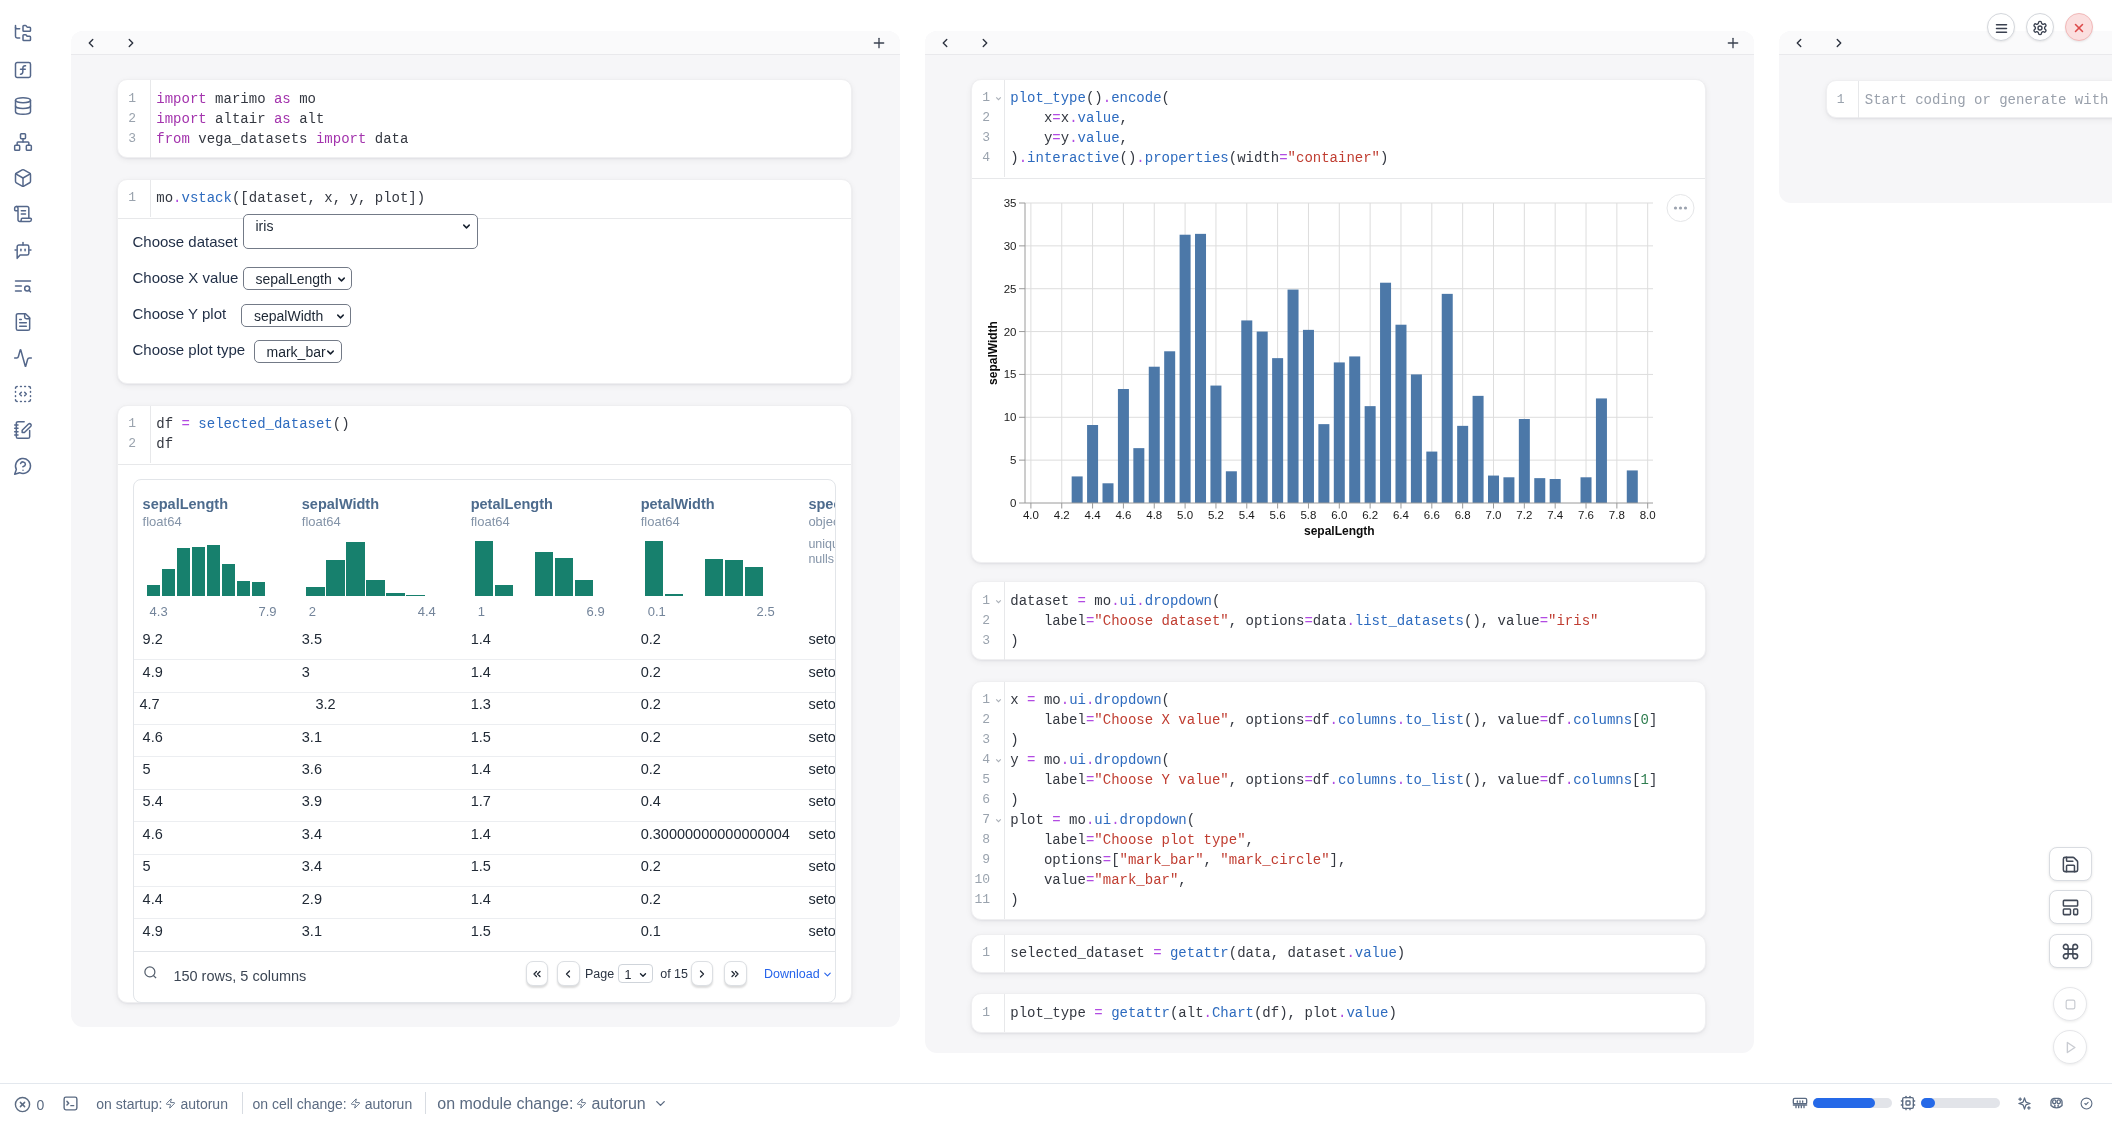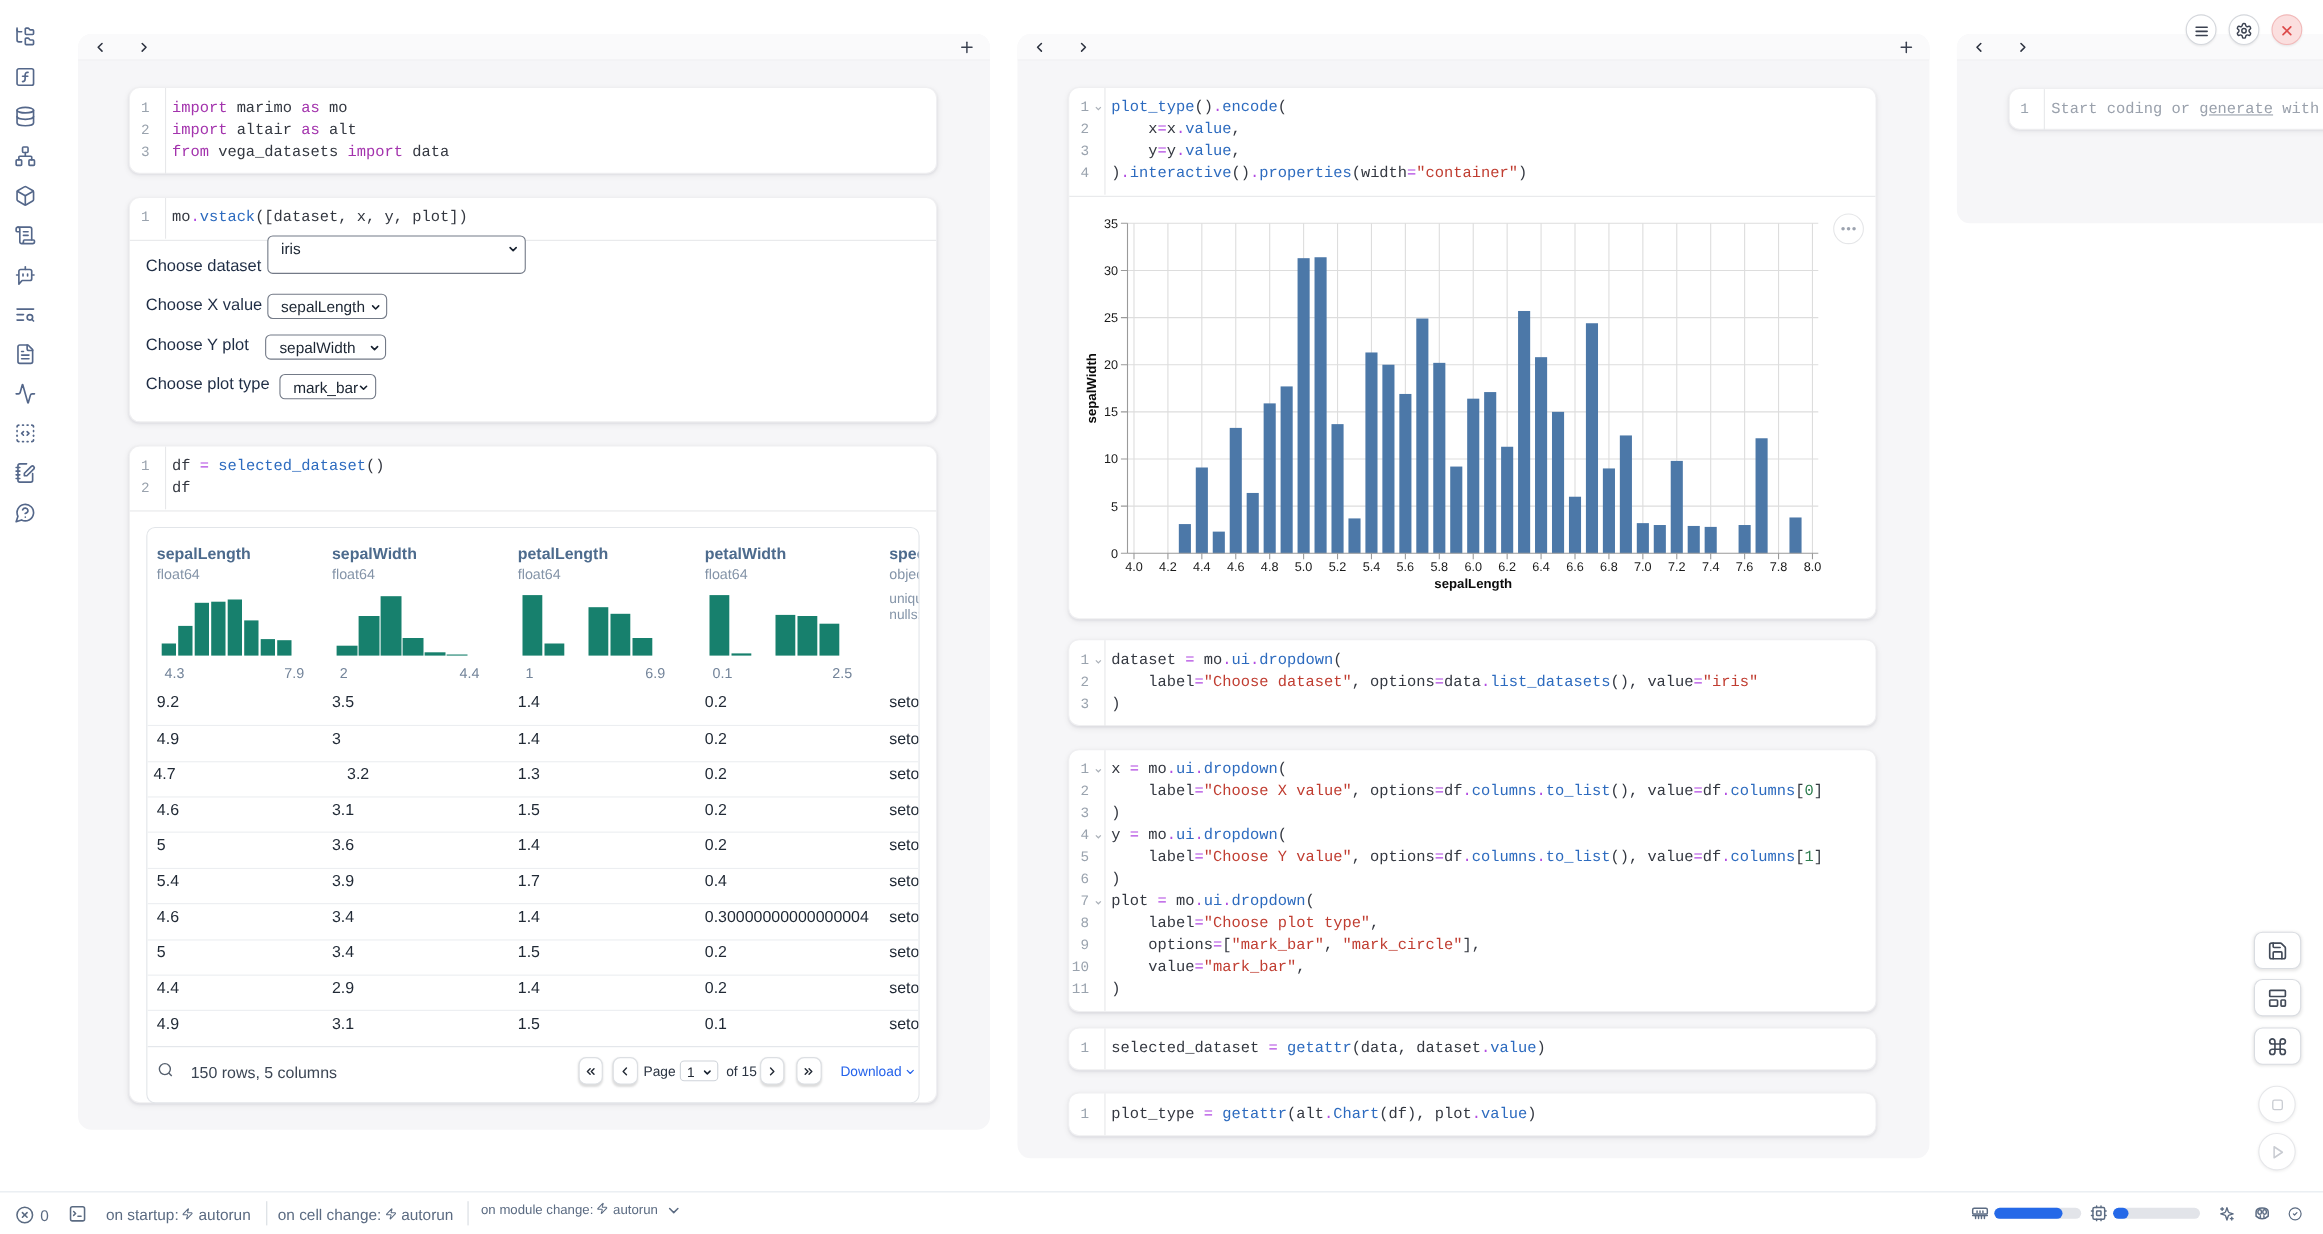--- a/index.html
+++ b/index.html
@@ -487,21 +487,21 @@
 <div class="lns" style="left:971.0px;top:943.2px;width:19px">1</div>
 <div class="gut" style="left:1003.5px;top:934.5px;height:37.5px"></div>
 <div class="code" style="left:1010.3px;top:943.2px">selected_dataset <span class="o">=</span> <span class="f">getattr</span>(data, dataset<span class="o">.</span><span class="f">value</span>)</div>
 <div class="cell" style="left:971.0px;top:993.3px;width:735.0px;height:39.5px"></div>
 <div class="lns" style="left:971.0px;top:1003.0px;width:19px">1</div>
 <div class="gut" style="left:1003.5px;top:994.3px;height:37.5px"></div>
 <div class="code" style="left:1010.3px;top:1003.0px">plot_type <span class="o">=</span> <span class="f">getattr</span>(alt<span class="o">.</span><span class="f">Chart</span>(df), plot<span class="o">.</span><span class="f">value</span>)</div>
 <div class="cell" style="left:1825.5px;top:79.9px;width:400.0px;height:38.0px"></div>
 <div class="lns" style="left:1825.5px;top:89.7px;width:19px">1</div>
 <div class="gut" style="left:1858.0px;top:80.9px;height:37.5px"></div>
-<div class="code" style="left:1864.8px;top:89.7px"><span style="color:#9aa1ac">Start coding or <span style="text-decoration:underline">generate</span> with AI</span></div>
+<div class="code" style="left:1864.8px;top:89.7px"><span style="color:#9aa1ac">Start coding or <span style="">generate</span> with AI</span></div>
 <div class="abs" style="left:1987.2px;top:13.0px;width:28px;height:28px;border-radius:50%;background:#fff;border:1px solid #d4d7dc;box-shadow:0 1px 2px rgba(0,0,0,.08)">
     <svg style="margin:6.5px auto 0" width="15" height="15" viewBox="0 0 24 24" fill="none" stroke="#3a4150" stroke-width="2.4" stroke-linecap="round">
       <path d="M4 6h16"></path>
       <path d="M4 12h16"></path>
       <path d="M4 18h16"></path>
     </svg>
   </div>
 <div class="abs" style="left:2025.9px;top:13.0px;width:28px;height:28px;border-radius:50%;background:#fff;border:1px solid #d4d7dc;box-shadow:0 1px 2px rgba(0,0,0,.08)">
     <svg style="margin:6px auto 0" width="16" height="16" viewBox="0 0 24 24" fill="none" stroke="#3a4150" stroke-width="2" stroke-linecap="round" stroke-linejoin="round">
       <path d="M12.22 2h-.44a2 2 0 0 0-2 2v.18a2 2 0 0 1-1 1.73l-.43.25a2 2 0 0 1-2 0l-.15-.08a2 2 0 0 0-2.73.73l-.22.38a2 2 0 0 0 .73 2.73l.15.1a2 2 0 0 1 1 1.72v.51a2 2 0 0 1-1 1.74l-.15.09a2 2 0 0 0-.73 2.73l.22.38a2 2 0 0 0 2.73.73l.15-.08a2 2 0 0 1 2 0l.43.25a2 2 0 0 1 1 1.73V20a2 2 0 0 0 2 2h.44a2 2 0 0 0 2-2v-.18a2 2 0 0 1 1-1.73l.43-.25a2 2 0 0 1 2 0l.15.08a2 2 0 0 0 2.73-.73l.22-.39a2 2 0 0 0-.73-2.73l-.15-.08a2 2 0 0 1-1-1.74v-.5a2 2 0 0 1 1-1.74l.15-.09a2 2 0 0 0 .73-2.73l-.22-.38a2 2 0 0 0-2.73-.73l-.15.08a2 2 0 0 1-2 0l-.43-.25a2 2 0 0 1-1-1.73V4a2 2 0 0 0-2-2z"></path>
@@ -564,21 +564,21 @@
   </div>
 <div class="abs" style="left:241.8px;top:1092px;width:1px;height:22px;background:#d8dce2"></div>
 <div class="abs" style="left:252.5px;top:1093px;height:21px;display:flex;align-items:center;font-size:14px;color:#5b6b82;white-space:nowrap">
     <span>on cell change:</span>
     <svg style="margin:0 4px 0 3px" width="11" height="11" viewBox="0 0 24 24" fill="none" stroke="#5b6b82" stroke-width="2" stroke-linecap="round" stroke-linejoin="round">
       <path d="M4 14a1 1 0 0 1-.78-1.63l9.9-10.2a.5.5 0 0 1 .86.46l-1.92 6.02A1 1 0 0 0 13 10h7a1 1 0 0 1 .78 1.63l-9.9 10.2a.5.5 0 0 1-.86-.46l1.92-6.02A1 1 0 0 0 11 14z"></path>
     </svg>
     <span>autorun</span>
   </div>
 <div class="abs" style="left:425.2px;top:1092px;width:1px;height:22px;background:#d8dce2"></div>
-<div class="abs" style="left:437.3px;top:1093px;height:21px;display:flex;align-items:flex-start;font-size:12px;color:#5b6b82;white-space:nowrap">
+<div class="abs" style="left:437.3px;top:1093px;height:21px;display:flex;align-items:center;font-size:16px;color:#5b6b82;white-space:nowrap">
     <span>on module change:</span>
     <svg style="margin:0 4px 0 3px" width="11" height="11" viewBox="0 0 24 24" fill="none" stroke="#5b6b82" stroke-width="2" stroke-linecap="round" stroke-linejoin="round">
       <path d="M4 14a1 1 0 0 1-.78-1.63l9.9-10.2a.5.5 0 0 1 .86.46l-1.92 6.02A1 1 0 0 0 13 10h7a1 1 0 0 1 .78 1.63l-9.9 10.2a.5.5 0 0 1-.86-.46l1.92-6.02A1 1 0 0 0 11 14z"></path>
     </svg>
     <span>autorun</span>
     <svg style="margin-left:7px" width="15" height="15" viewBox="0 0 24 24" fill="none" stroke="#5b6b82" stroke-width="2.2" stroke-linecap="round" stroke-linejoin="round">
       <polyline points="6 9 12 15 18 9"></polyline>
     </svg>
   </div>
 <svg class="abs" style="left:1792.0px;top:1095.0px" width="16" height="16" viewBox="0 0 24 24" fill="none" stroke="#5b6b82" stroke-width="2.00" stroke-linecap="round" stroke-linejoin="round">

